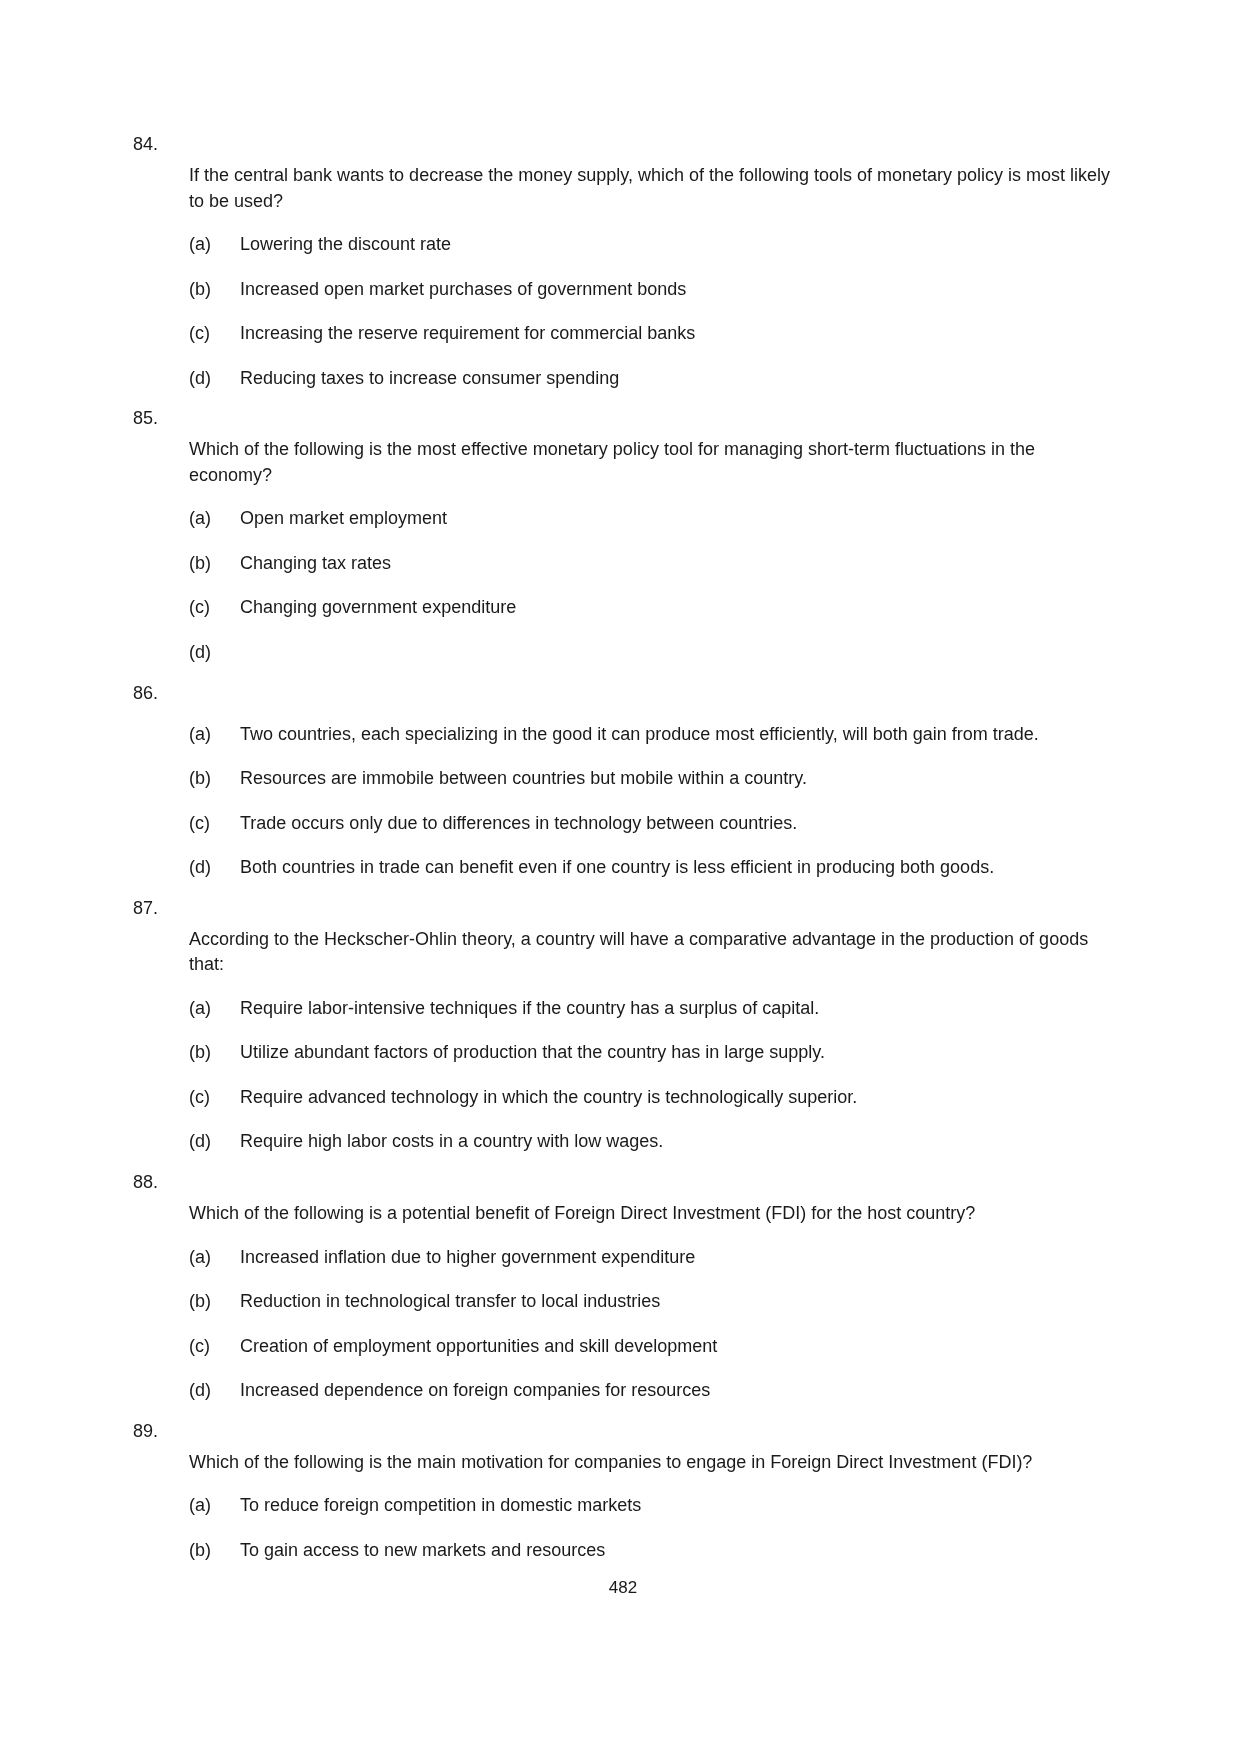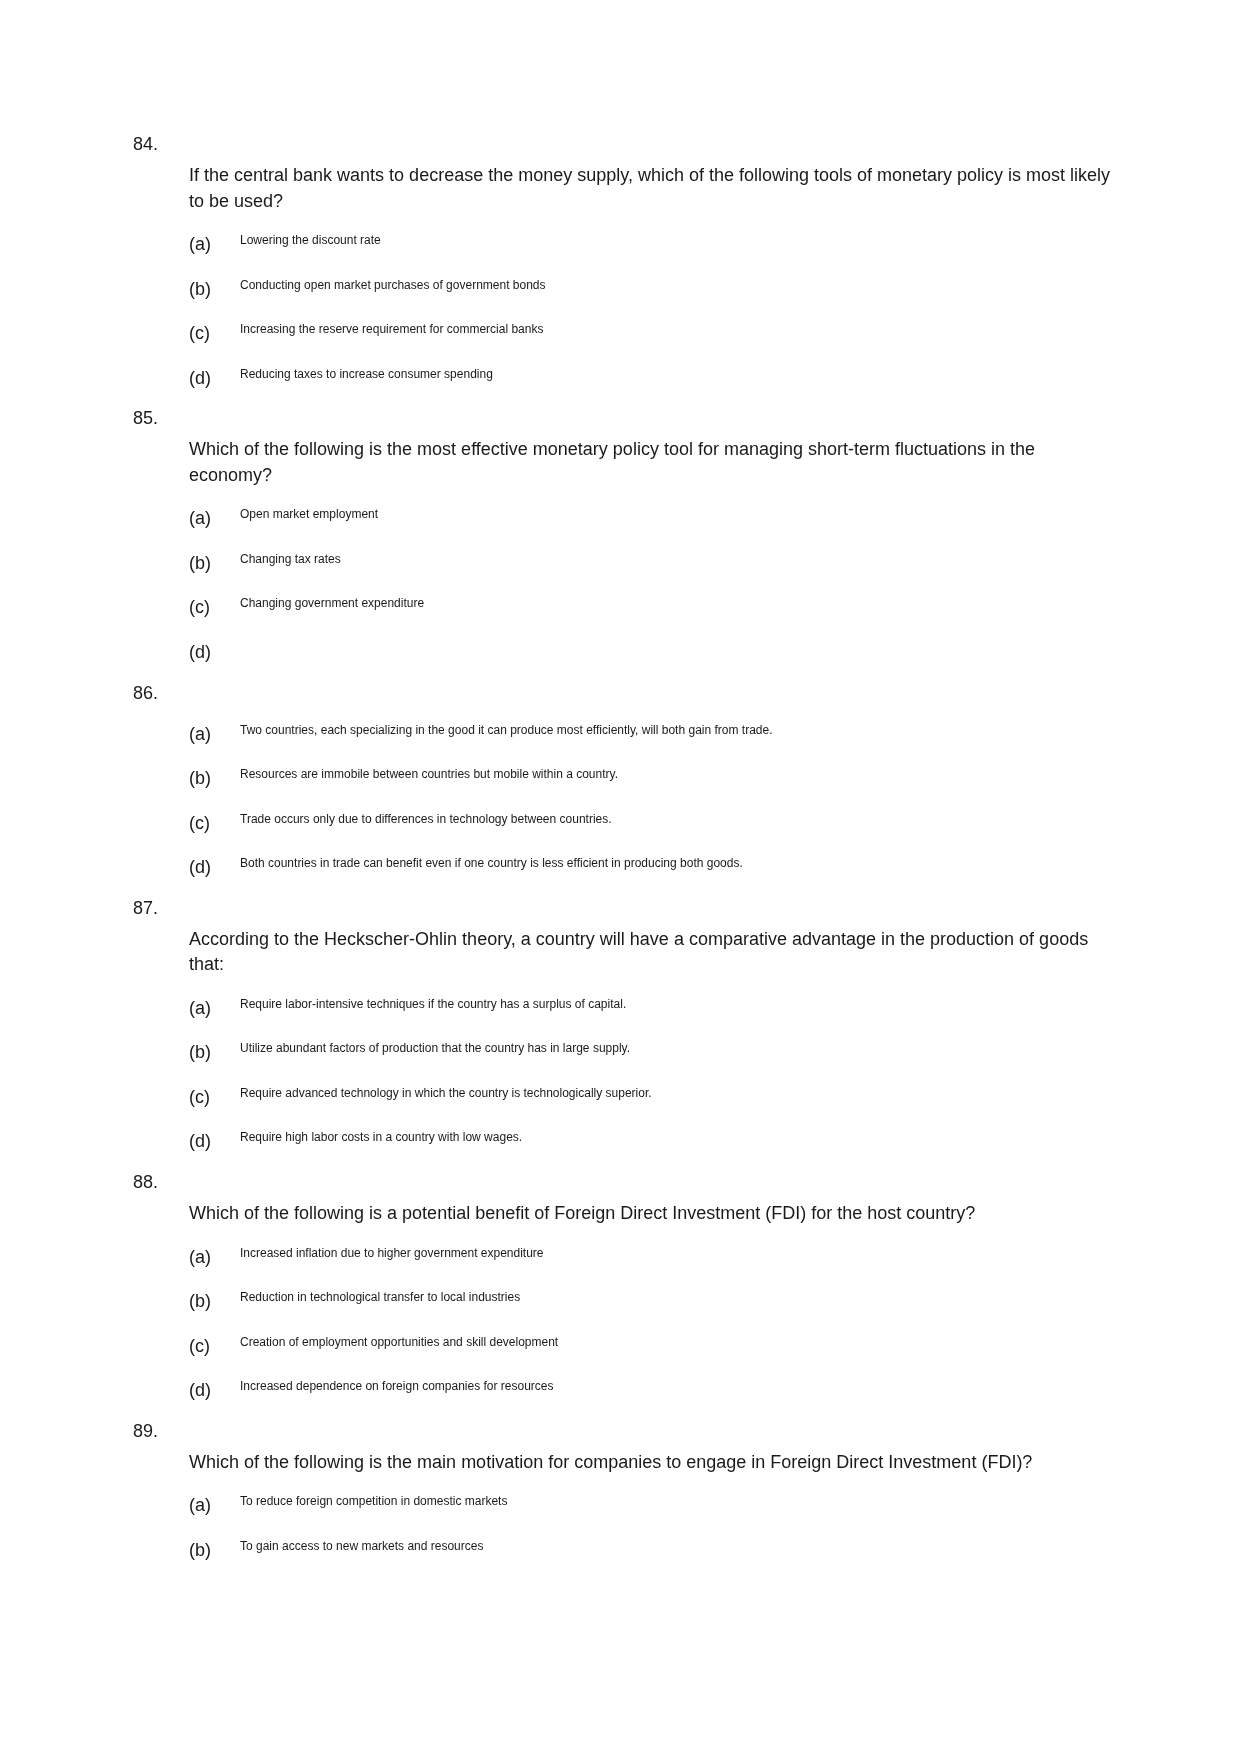--- a/index.html
+++ b/index.html
@@ -43,21 +43,21 @@
     align-items: flex-start;
     padding: 10px 0 9px 0;
   }
   .optlabel {
     flex: 0 0 51px;
     font-size: 18px;
     line-height: 1.42;
   }
   .opttext {
     flex: 1;
-    font-size: 12px;
+    font-size: 18px;
     line-height: 1.42;
     text-align: justify;
   }
   .page-footer {
     text-align: center;
     font-size: 17px;
     margin-top: 2px;
     color: #1a1a1a;
   }
 </style>
@@ -69,21 +69,21 @@
       <div class="question">
         <div class="qnum">84.</div>
         <div class="qbody">
           <div class="qtext">If the central bank wants to decrease the money supply, which of the following tools of monetary policy is most likely to be used?</div>
           <div class="option">
             <div class="optlabel">(a)</div>
             <div class="opttext">Lowering the discount rate</div>
           </div>
           <div class="option">
             <div class="optlabel">(b)</div>
-            <div class="opttext">Conducting open market purchases of government bonds</div>
+            <div class="opttext">Increased open market purchases of government bonds</div>
           </div>
           <div class="option">
             <div class="optlabel">(c)</div>
             <div class="opttext">Increasing the reserve requirement for commercial banks</div>
           </div>
           <div class="option">
             <div class="optlabel">(d)</div>
             <div class="opttext">Reducing taxes to increase consumer spending</div>
           </div>
         </div>
@@ -182,13 +182,14 @@
             <div class="optlabel">(a)</div>
             <div class="opttext">To reduce foreign competition in domestic markets</div>
           </div>
           <div class="option">
             <div class="optlabel">(b)</div>
             <div class="opttext">To gain access to new markets and resources</div>
           </div>
         </div>
       </div>
     </div>
+  <div class="page-footer">482</div>
 </main>
 
 </body></html>

